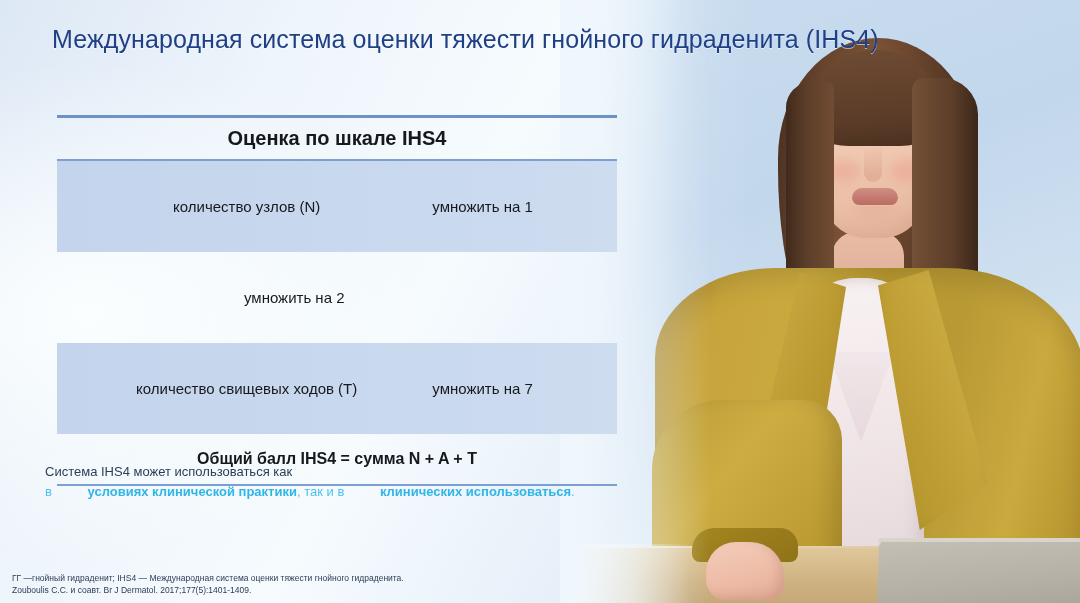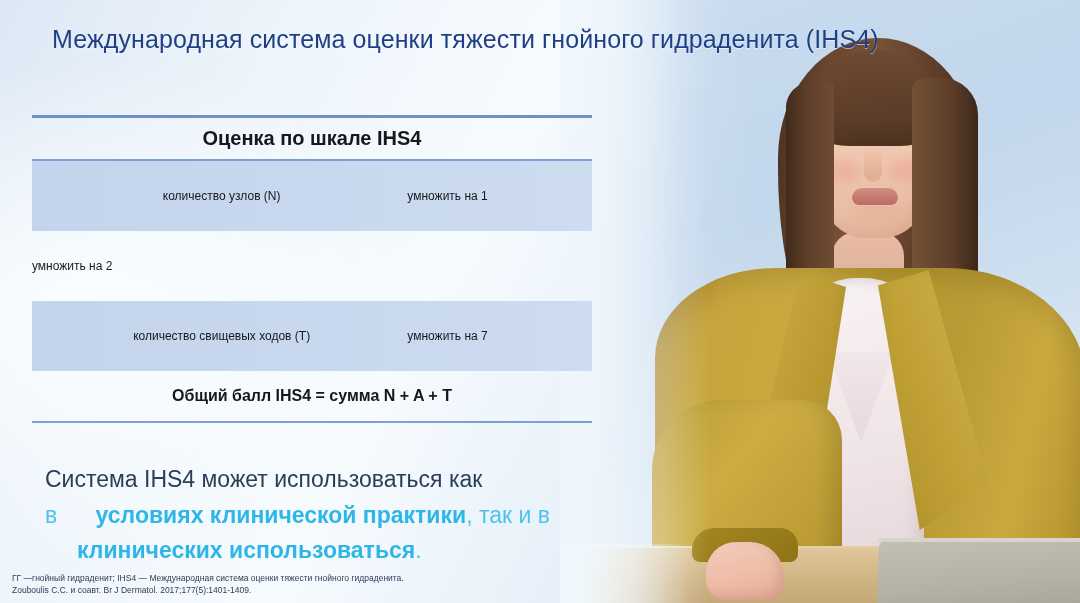--- a/index.html
+++ b/index.html
@@ -179,44 +179,44 @@
 
   
   .title{
     position:absolute;left:52px;top:24px;right:auto;
     font-size:25px;line-height:1.2;font-weight:400;
     color:#1f3f86;letter-spacing:.1px;
     text-shadow:0 1px 0 rgba(255,255,255,.55);
     white-space:nowrap;
   }
 
-  .table{position:absolute;left:32px;top:115px;width:560px;}
+  .table{position:absolute;left:57px;top:115px;width:560px;}
   .rule{height:3px;background:#6e91c8;width:100%;}
   .rule.thin{height:2px;background:#7e9fd2;}
   .hdr{
     text-align:center;font-weight:bold;font-size:20px;color:#15181c;
     padding:9px 0 9px 0;
   }
   .row{
-    display:flex;align-items:center;height:70px;
-    font-size:12px;color:#16191d;
+    display:flex;align-items:center;height:91px;
+    font-size:15px;color:#16191d;justify-content:center;
   }
   .row.shaded{
     background:linear-gradient(90deg,#c3d4ec 0%,#c8d8ee 50%,#cddcef 100%);
   }
   .row .c1{width:374px;text-align:center;padding-left:4px;}
   .row .c2{width:186px;text-align:left;}
   .total{
     text-align:center;font-weight:bold;font-size:16px;color:#15181c;
     padding:16px 0 16px 0;
   }
 
   .para{
     position:absolute;left:45px;top:462px;width:620px;
-    font-size:23px;line-height:1.55;color:#2a3c55;
+    font-size:13px;line-height:1.55;color:#2a3c55;
   }
   .para .hl{color:#2fb6e8;font-weight:bold;margin-left:32px;}
   .para .hl-light{color:#4cc3ec;font-weight:normal;}
   .para .l1{color:#2b3e57;}
 
   .footer{
     position:absolute;left:12px;top:572px;width:520px;
     font-size:8.5px;line-height:1.45;color:#2d3c55;
   }
   .footer .f2{font-size:8.5px;}

